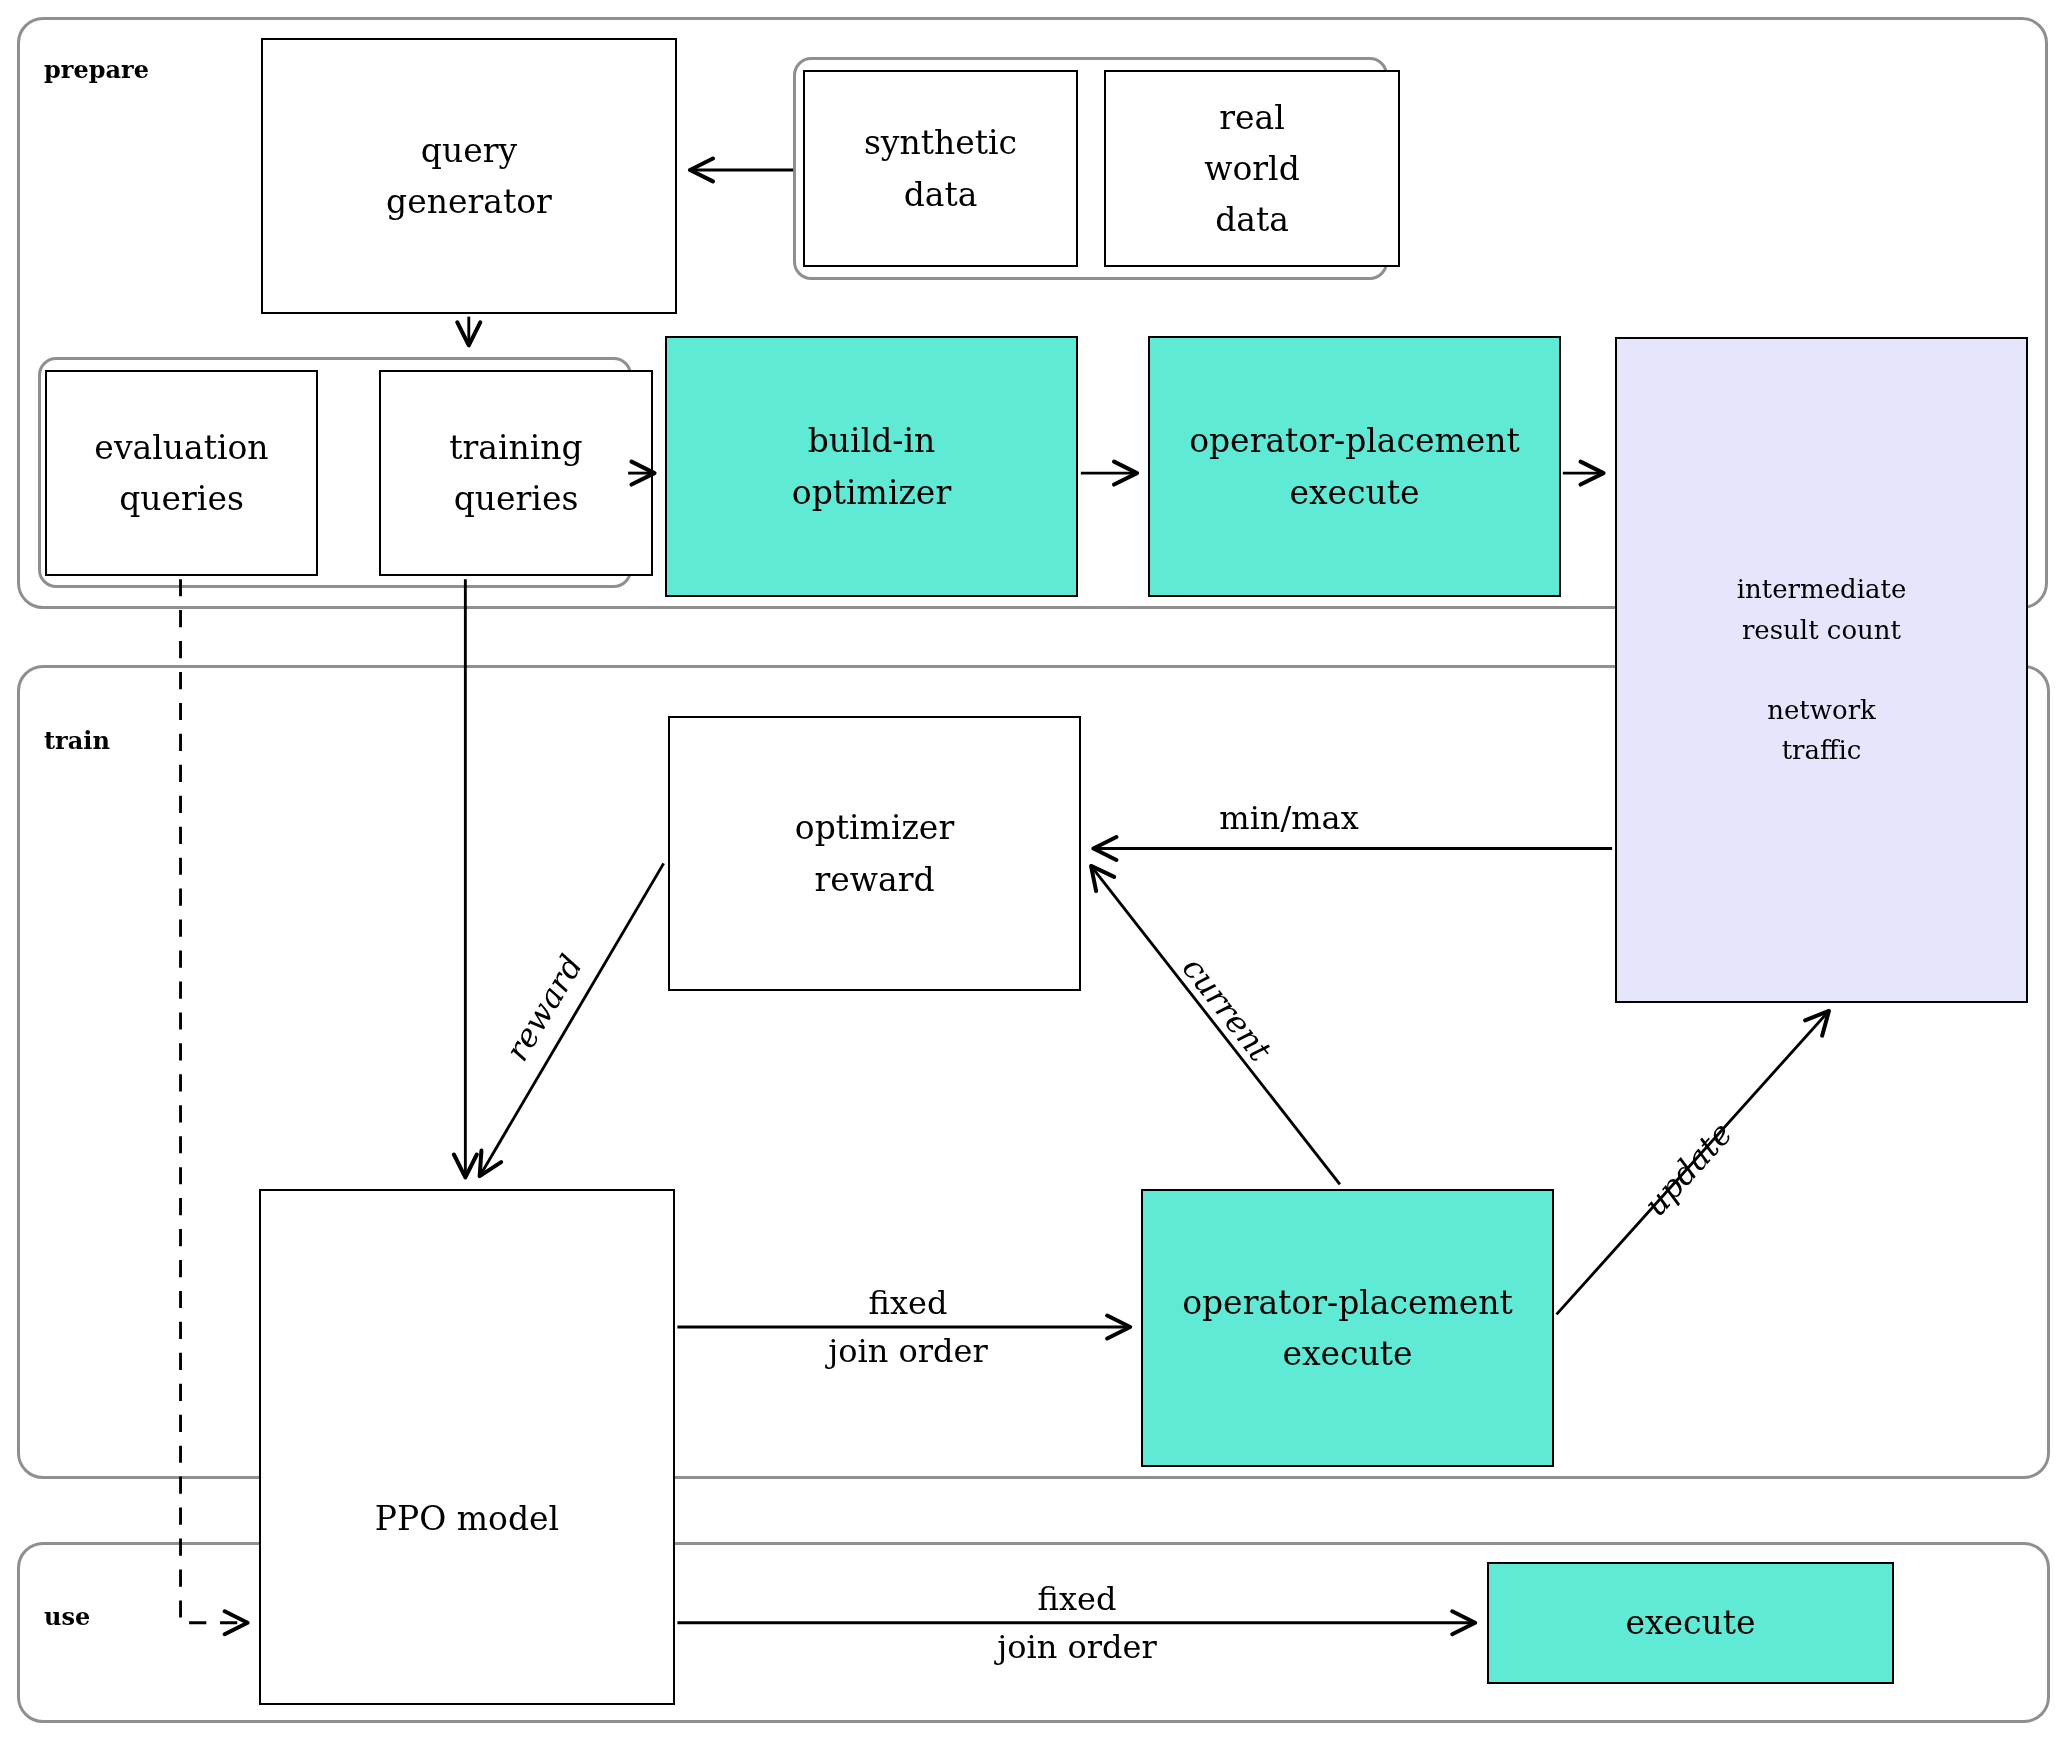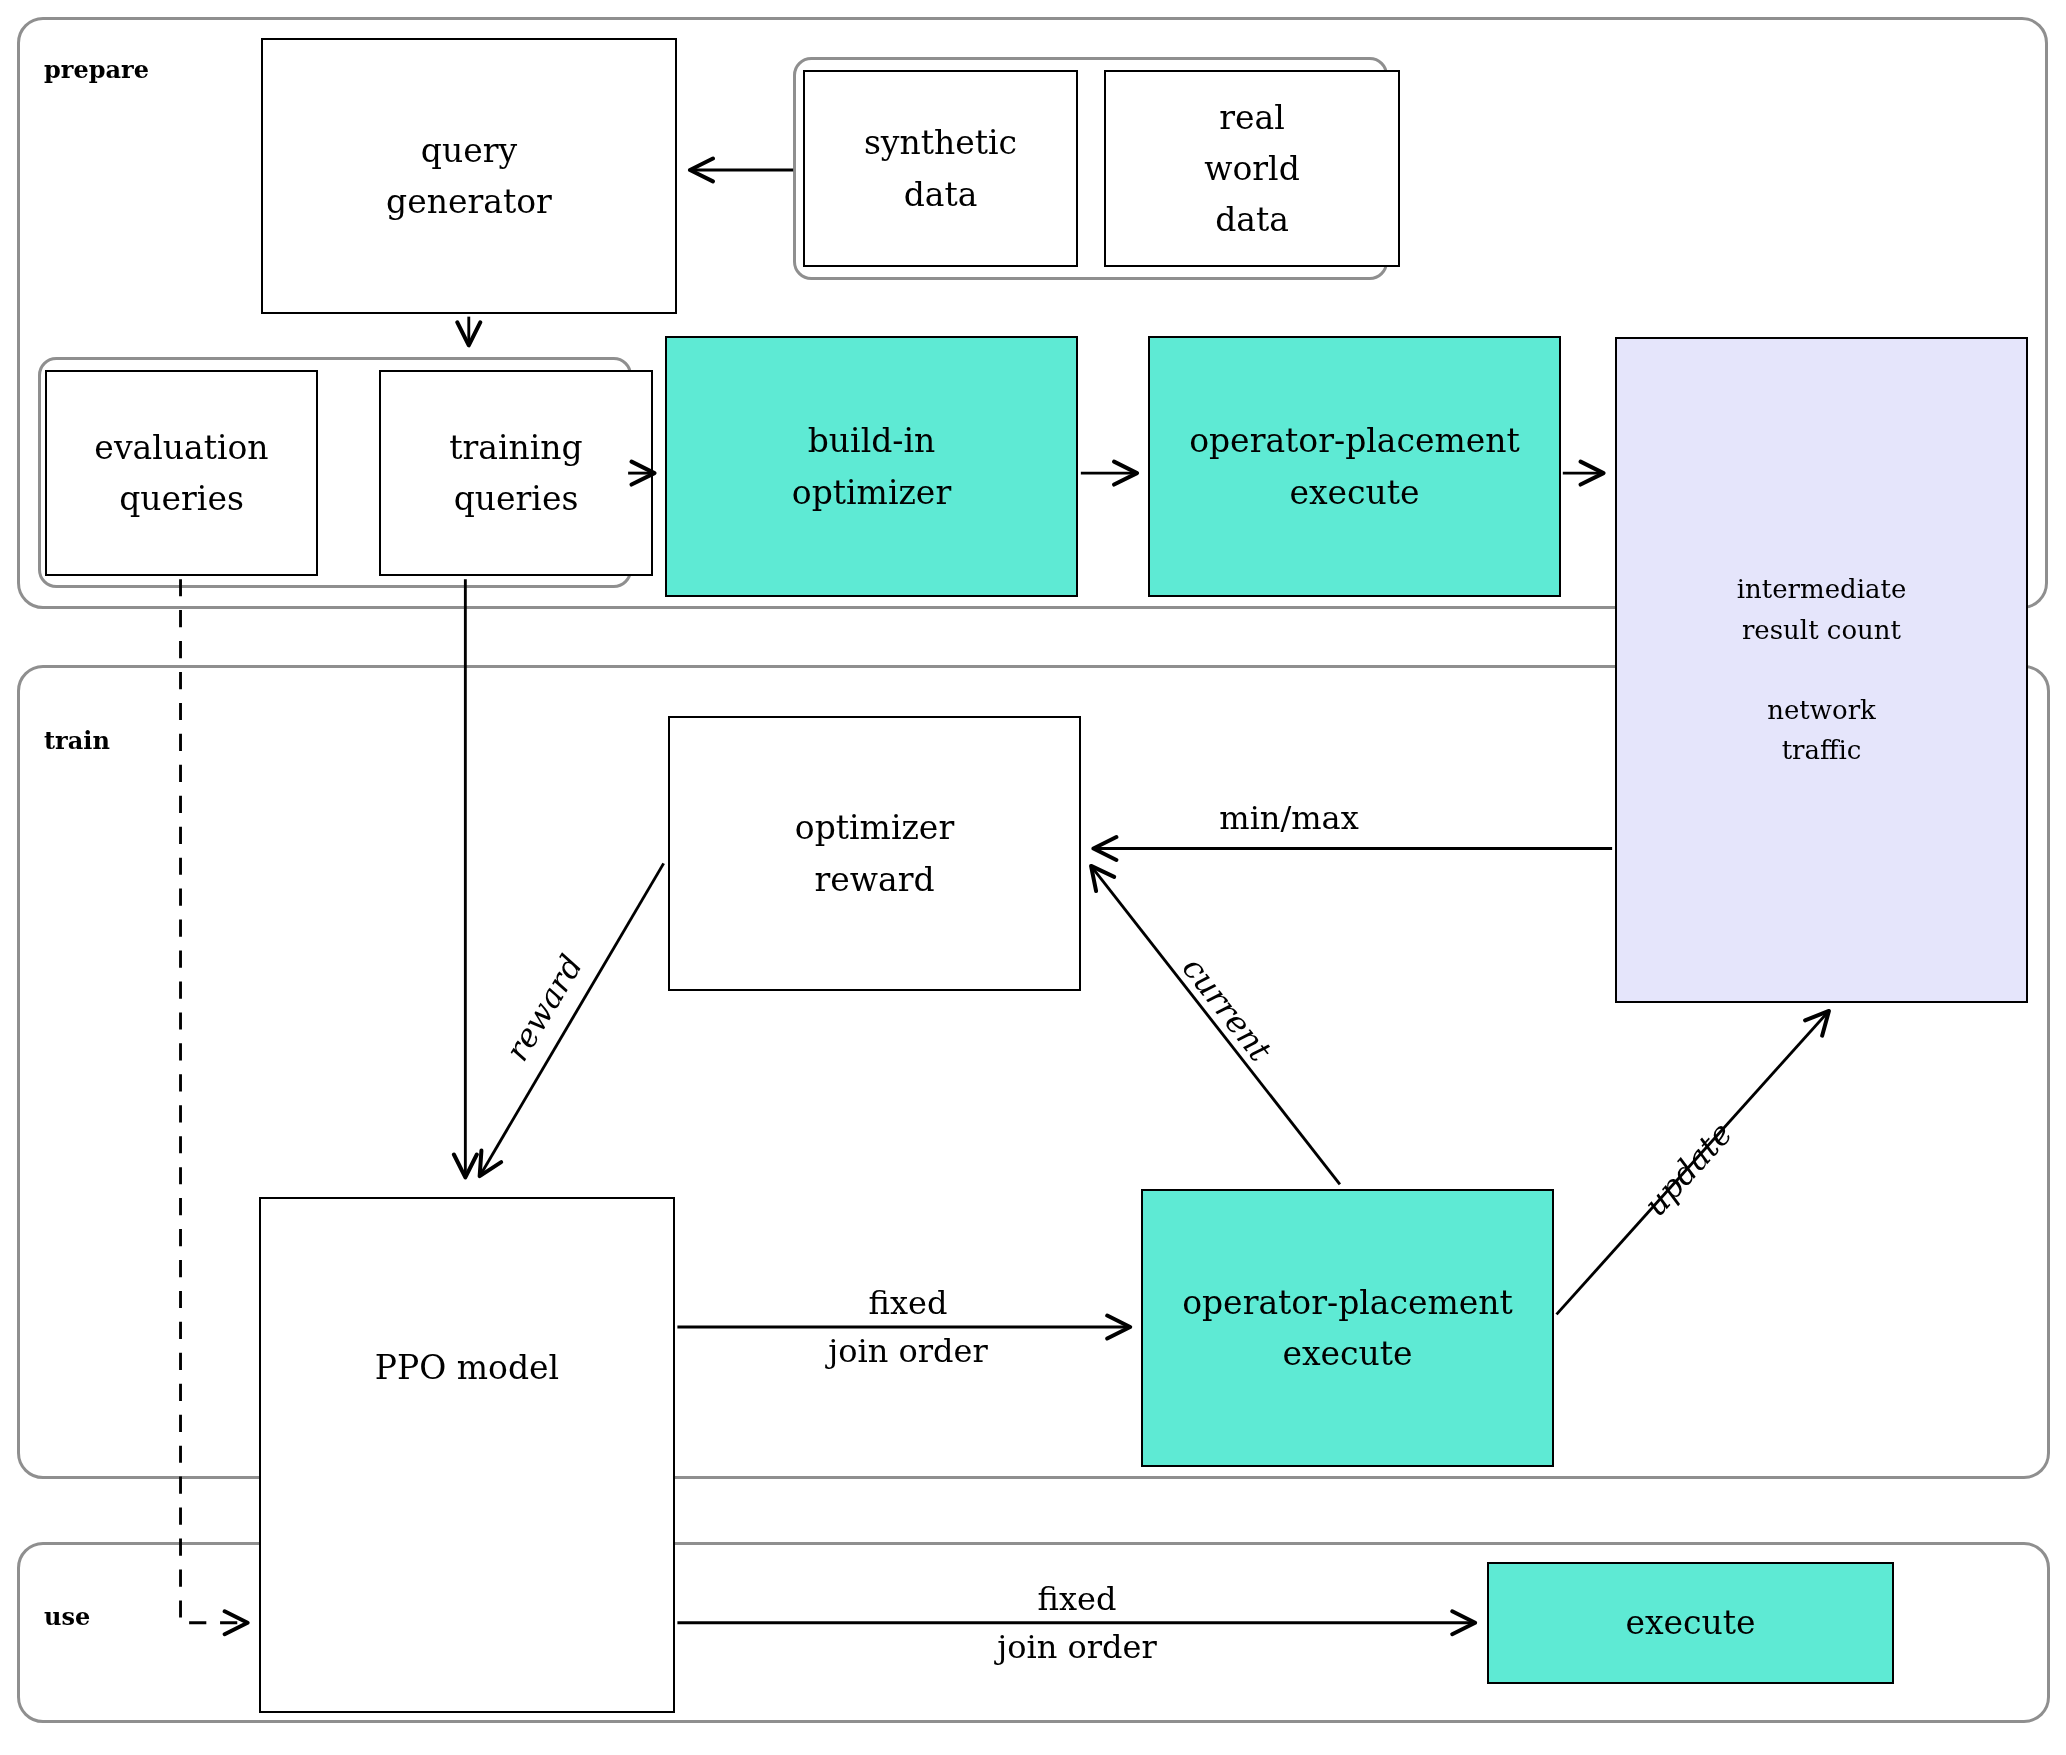--- a/index.html
+++ b/index.html
@@ -42,21 +42,21 @@
     justify-content: center;
     text-align: center;
     font-size: 33px;
     line-height: 1.55;
     white-space: pre-line;
     z-index: 3;
     box-sizing: border-box;
   }
   .node.pink { background: #5eead4; }
   .node.blue { background: #e5e5fb; font-size: 26px; }
-  .node.top-align { align-items: flex-start; margin-top: 8px; }
+  .node.top-align { align-items: center; }
   .edge-label {
     position: absolute;
     font-size: 32px;
     line-height: 1.5;
     white-space: pre-line;
     text-align: center;
     transform: translate(-50%, -50%);
     z-index: 6;
   }
   .edge-label.italic { font-style: italic; }

